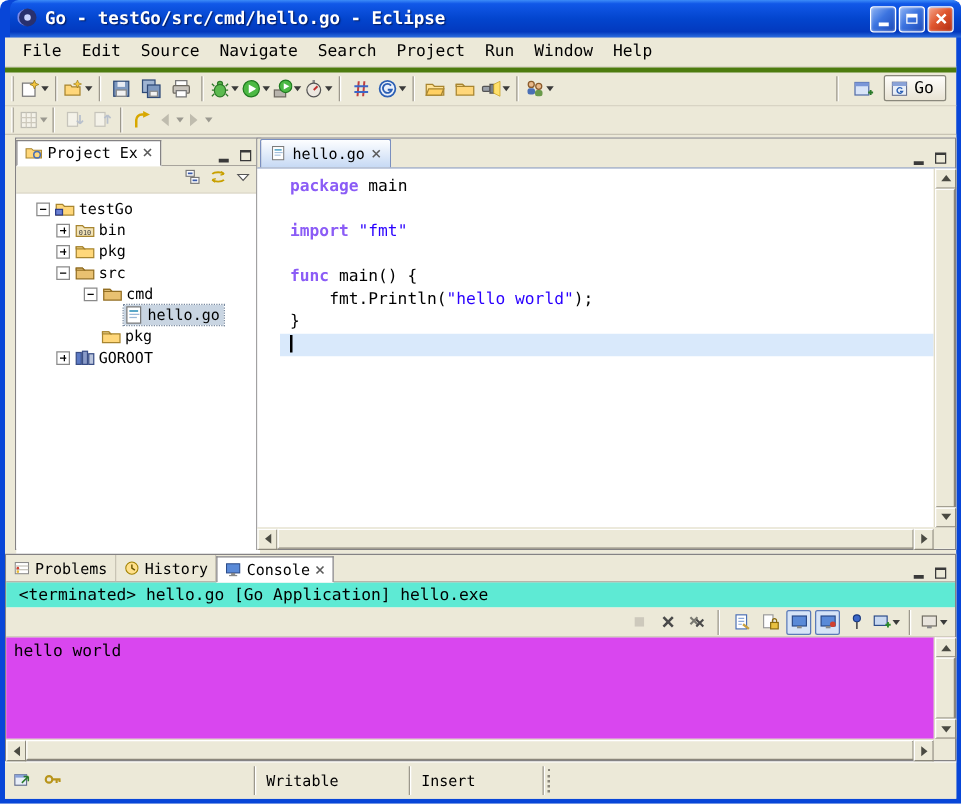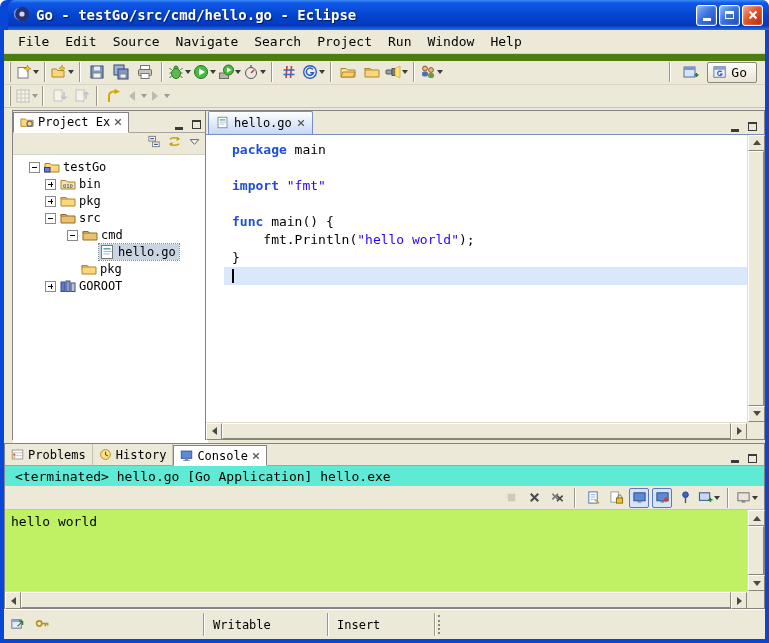--- a/index.html
+++ b/index.html
@@ -16,21 +16,21 @@
     background:linear-gradient(135deg,#8FB4F4 0%,#3C74E0 45%,#1D49B8 100%);box-shadow:inset 0 0 2px rgba(255,255,255,.6);}
   .wbtn.close{background:linear-gradient(135deg,#F4A78E 0%,#E0572F 45%,#B02A10 100%);}
   .glyph-min{width:8px;height:3px;background:#fff;margin-top:9px;}
   .glyph-max{width:9px;height:8px;border:1px solid #fff;border-top:3px solid #fff;}
   
   .content{position:absolute;top:30px;left:4px;right:4px;bottom:4px;background:#ECE9D8;display:flex;flex-direction:column;}
   
   .menubar{height:24px;display:flex;align-items:center;padding-left:6px;border-bottom:1px solid #D8D4C4;}
   .menu-item{padding:2px 8px;font-size:13px;cursor:default;}
   
-  .toolbar1{height:31px;display:flex;align-items:center;padding:8px 4px;border-bottom:1px solid #D8D4C4;border-top:7px solid #4d7c0f;}
+  .toolbar1{height:31px;display:flex;align-items:center;padding:8px 4px;border-bottom:1px solid #D8D4C4;border-top:4px solid #4d7c0f;}
   .toolbar2{height:23px;display:flex;align-items:center;padding:0 4px;border-bottom:1px solid #C8C4B4;}
   .tb{height:24px;min-width:24px;display:flex;align-items:center;justify-content:center;padding:0 1px;}
   .tb2{height:20px;min-width:22px;display:flex;align-items:center;justify-content:center;}
   .tb svg,.tb2 svg{width:16px;height:16px;}
   .dd{width:0;height:0;border-left:3px solid transparent;border-right:3px solid transparent;border-top:4px solid #3A3A3A;margin-left:1px;}
   .tsep{width:2px;height:20px;border-left:1px solid #9C988C;border-right:1px solid #FFFFFF;margin:0 4px;}
   .grip{width:2px;height:20px;border-left:1px solid #FFFFFF;border-right:1px solid #9C988C;margin:0 4px 0 1px;}
   .disabled{opacity:.45;}
   .persp-area{margin-left:auto;display:flex;align-items:center;gap:4px;padding-right:4px;}
   .go-btn{display:flex;align-items:center;gap:4px;padding:2px 9px 2px 5px;border:1px solid #8A887C;border-radius:2px;
@@ -62,21 +62,21 @@
   
   .etabbar{height:24px;background:#ECE9D8;display:flex;align-items:flex-end;border-bottom:1px solid #7A8FBF;}
   .etab{height:23px;display:flex;align-items:center;gap:5px;padding:0 7px;font-size:12px;
     background:linear-gradient(#FDFEFF,#C6D9F4);border:1px solid #7A8FBF;border-bottom:none;border-radius:2px 2px 0 0;margin-left:2px;}
   .tclose svg{width:8px;height:8px;}
   
   .ebody{position:absolute;left:0;top:24px;right:0;bottom:0;background:#fff;}
   .code{position:absolute;left:0;top:0;right:17px;bottom:17px;background:#fff;padding:6px 0 0 18px;font-size:13px;overflow:hidden;}
   .cl{height:18px;line-height:18px;white-space:pre;padding-left:8px;}
   .cl.current{background:#D9E9FB;}
-  .kw{color:#1d4ed8;font-weight:bold;}
+  .kw{color:#8b5cf6;font-weight:bold;}
   .str{color:#2A00FF;}
   .caret{display:inline-block;width:2px;height:14px;background:#000;vertical-align:middle;}
   
   .sbv{position:absolute;top:0;right:0;width:17px;bottom:17px;background:#F2EFE2;border-left:1px solid #E0DCC8;}
   .sbh{position:absolute;left:0;bottom:0;height:17px;right:17px;background:#F2EFE2;border-top:1px solid #E0DCC8;}
   .scorner{position:absolute;right:0;bottom:0;width:17px;height:17px;background:#ECE9D8;}
   .sbtn{position:absolute;width:17px;height:16px;background:#ECE9D8;border:1px solid;border-color:#FFFFFF #8A867A #8A867A #FFFFFF;display:flex;align-items:center;justify-content:center;}
   .sbtn.h{width:16px;height:17px;}
   .tri-up{width:0;height:0;border:4px solid transparent;border-bottom:5px solid #4A4A42;margin-top:-4px;}
   .tri-down{width:0;height:0;border:4px solid transparent;border-top:5px solid #4A4A42;margin-bottom:-4px;}
@@ -85,21 +85,21 @@
   .thumb-v{position:absolute;left:0;right:0;top:16px;bottom:16px;background:#ECE9D8;border:1px solid;border-color:#FFFFFF #8A867A #8A867A #FFFFFF;}
   .thumb-h{position:absolute;top:0;bottom:0;left:16px;right:16px;background:#ECE9D8;border:1px solid;border-color:#FFFFFF #8A867A #8A867A #FFFFFF;}
   
   .consolep{position:relative;height:167px;margin-top:4px;}
   .cpanel{position:absolute;left:0;top:0;right:0;bottom:0;border:1px solid #848284;background:#fff;}
   .chead{height:20px;background:#5eead4;display:flex;align-items:center;padding-left:10px;font-size:13px;white-space:nowrap;}
   .ctoolbar{height:24px;background:#ECE9D8;display:flex;align-items:center;justify-content:flex-end;gap:3px;padding-right:6px;border-bottom:1px solid #C8C4B4;}
   .cbtn{height:20px;min-width:20px;display:flex;align-items:center;justify-content:center;}
   .cbtn svg{width:15px;height:15px;}
   .cbtn.pressed{border:1px solid #5A7AB8;background:#D6E4F7;border-radius:2px;}
-  .cbody{position:absolute;left:0;top:66px;right:0;bottom:0;background:#bef264;}
+  .cbody{position:absolute;left:0;top:66px;right:0;bottom:0;background:#d946ef;}
   .cout{position:absolute;left:0;top:0;right:17px;bottom:17px;padding:4px 6px;font-size:13px;white-space:pre;}
   
   .statusbar{height:30px;display:flex;align-items:stretch;border-top:1px solid #FFFFFF;background:#ECE9D8;}
   .sseg{display:flex;align-items:center;padding-left:8px;font-size:12px;}
   .sseg.icons{width:199px;gap:10px;padding-left:6px;}
   .sgroove{width:2px;margin:3px 0;border-left:1px solid #9C988C;border-right:1px solid #FFFFFF;}
   .sdots{width:4px;margin:5px 2px;border-left:2px dotted #8A867A;}
   .sicon svg{width:15px;height:15px;}
 </style>
 </head>

